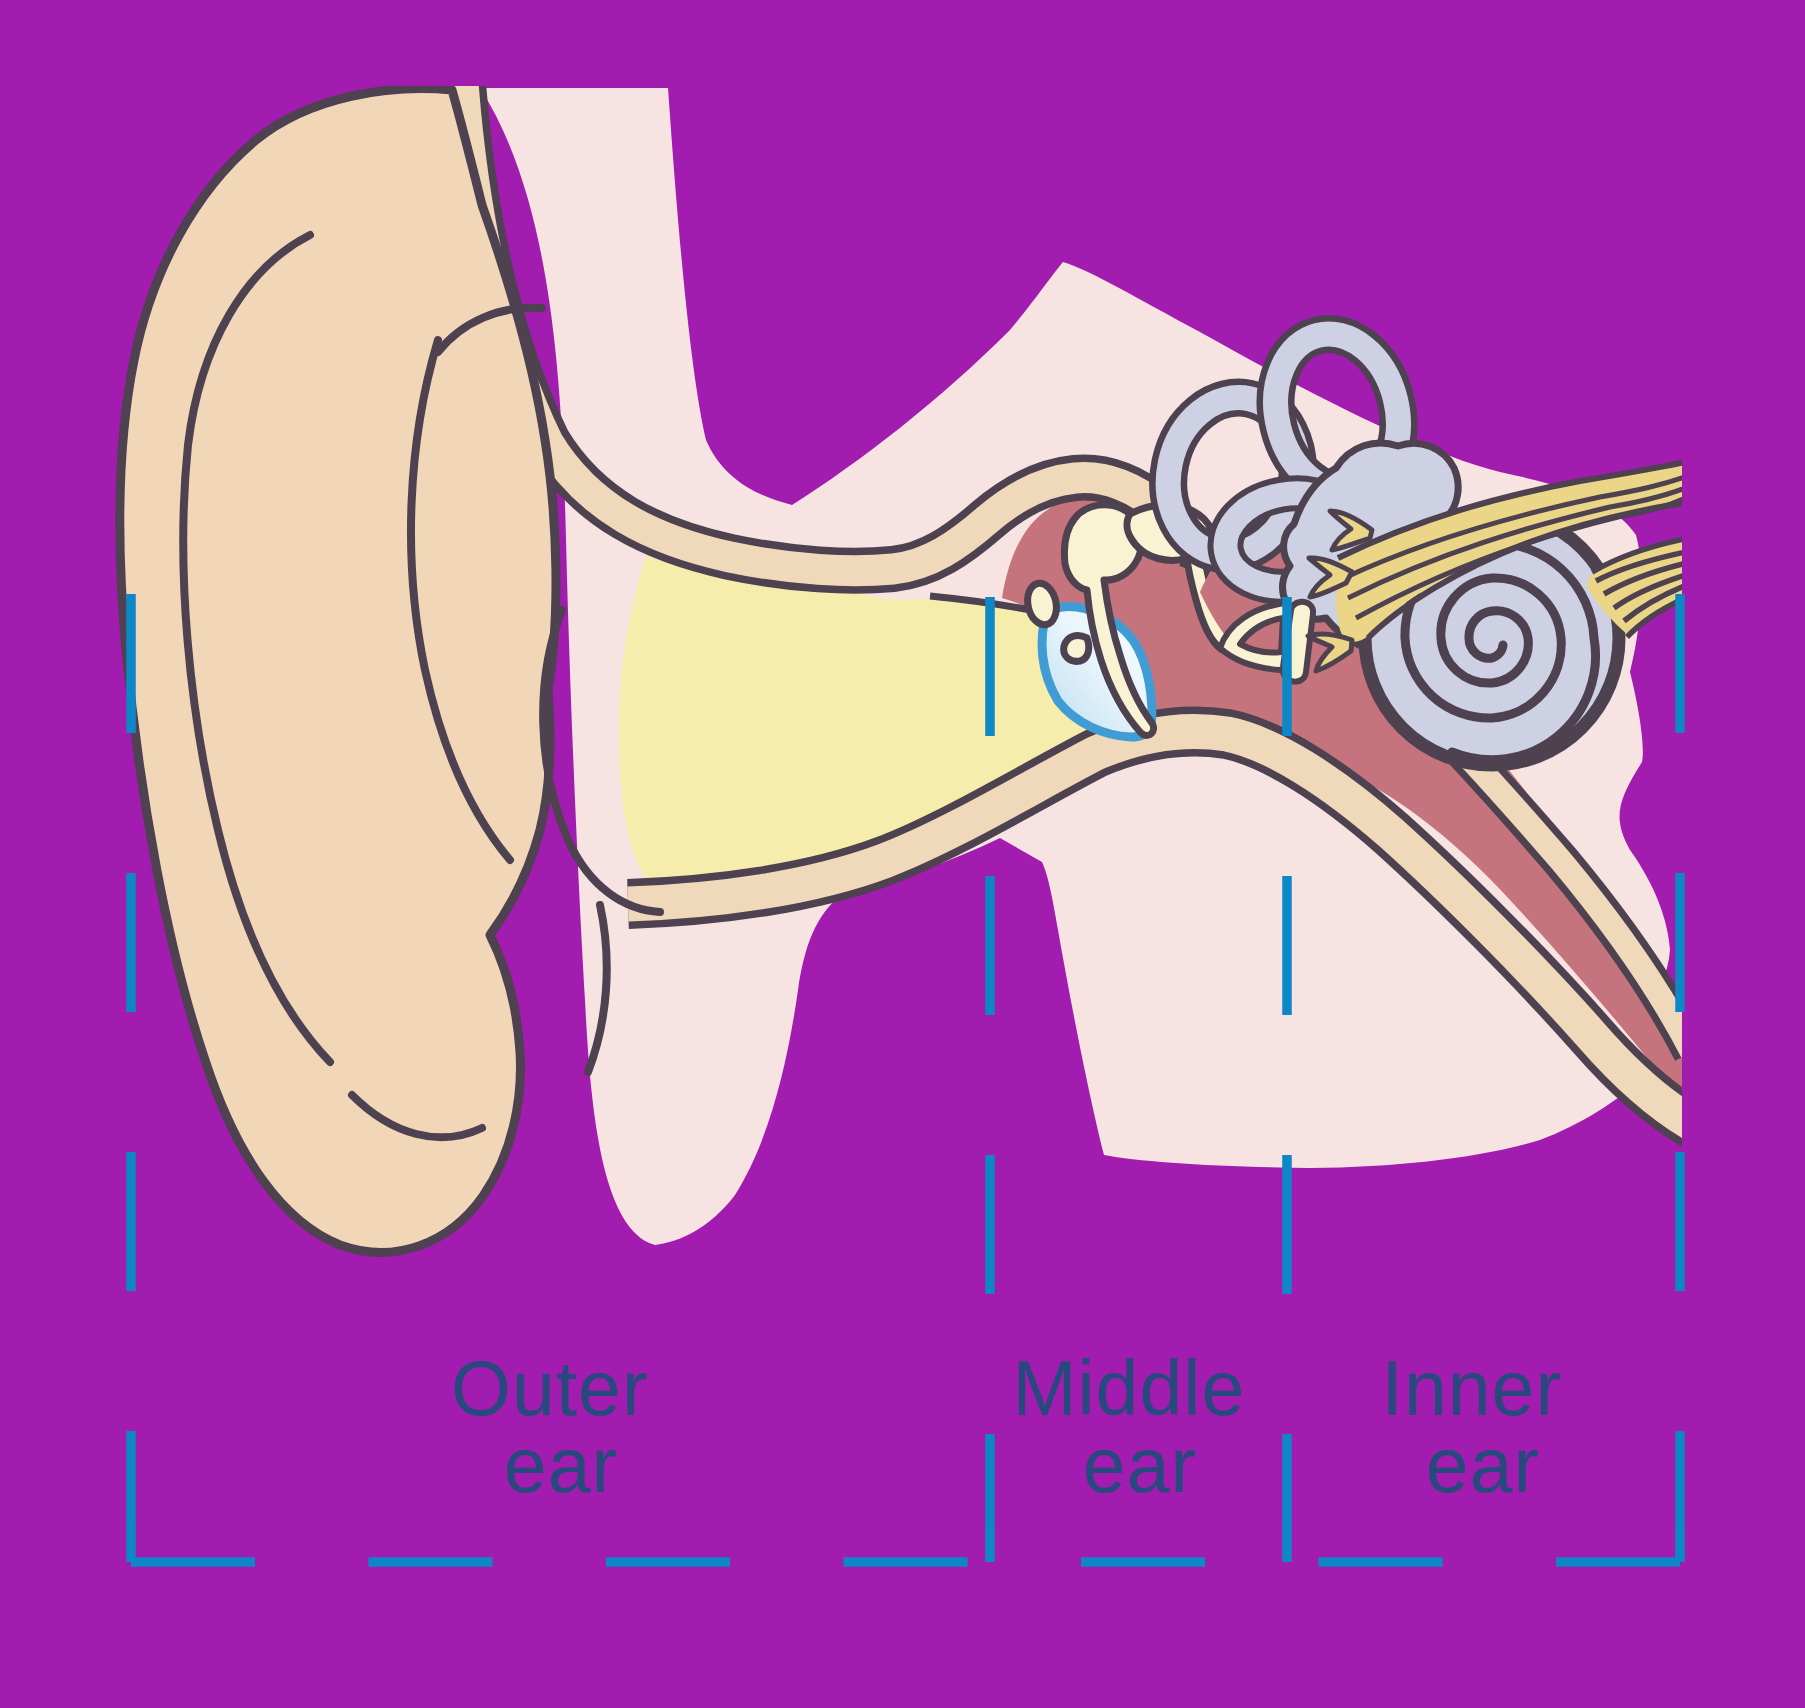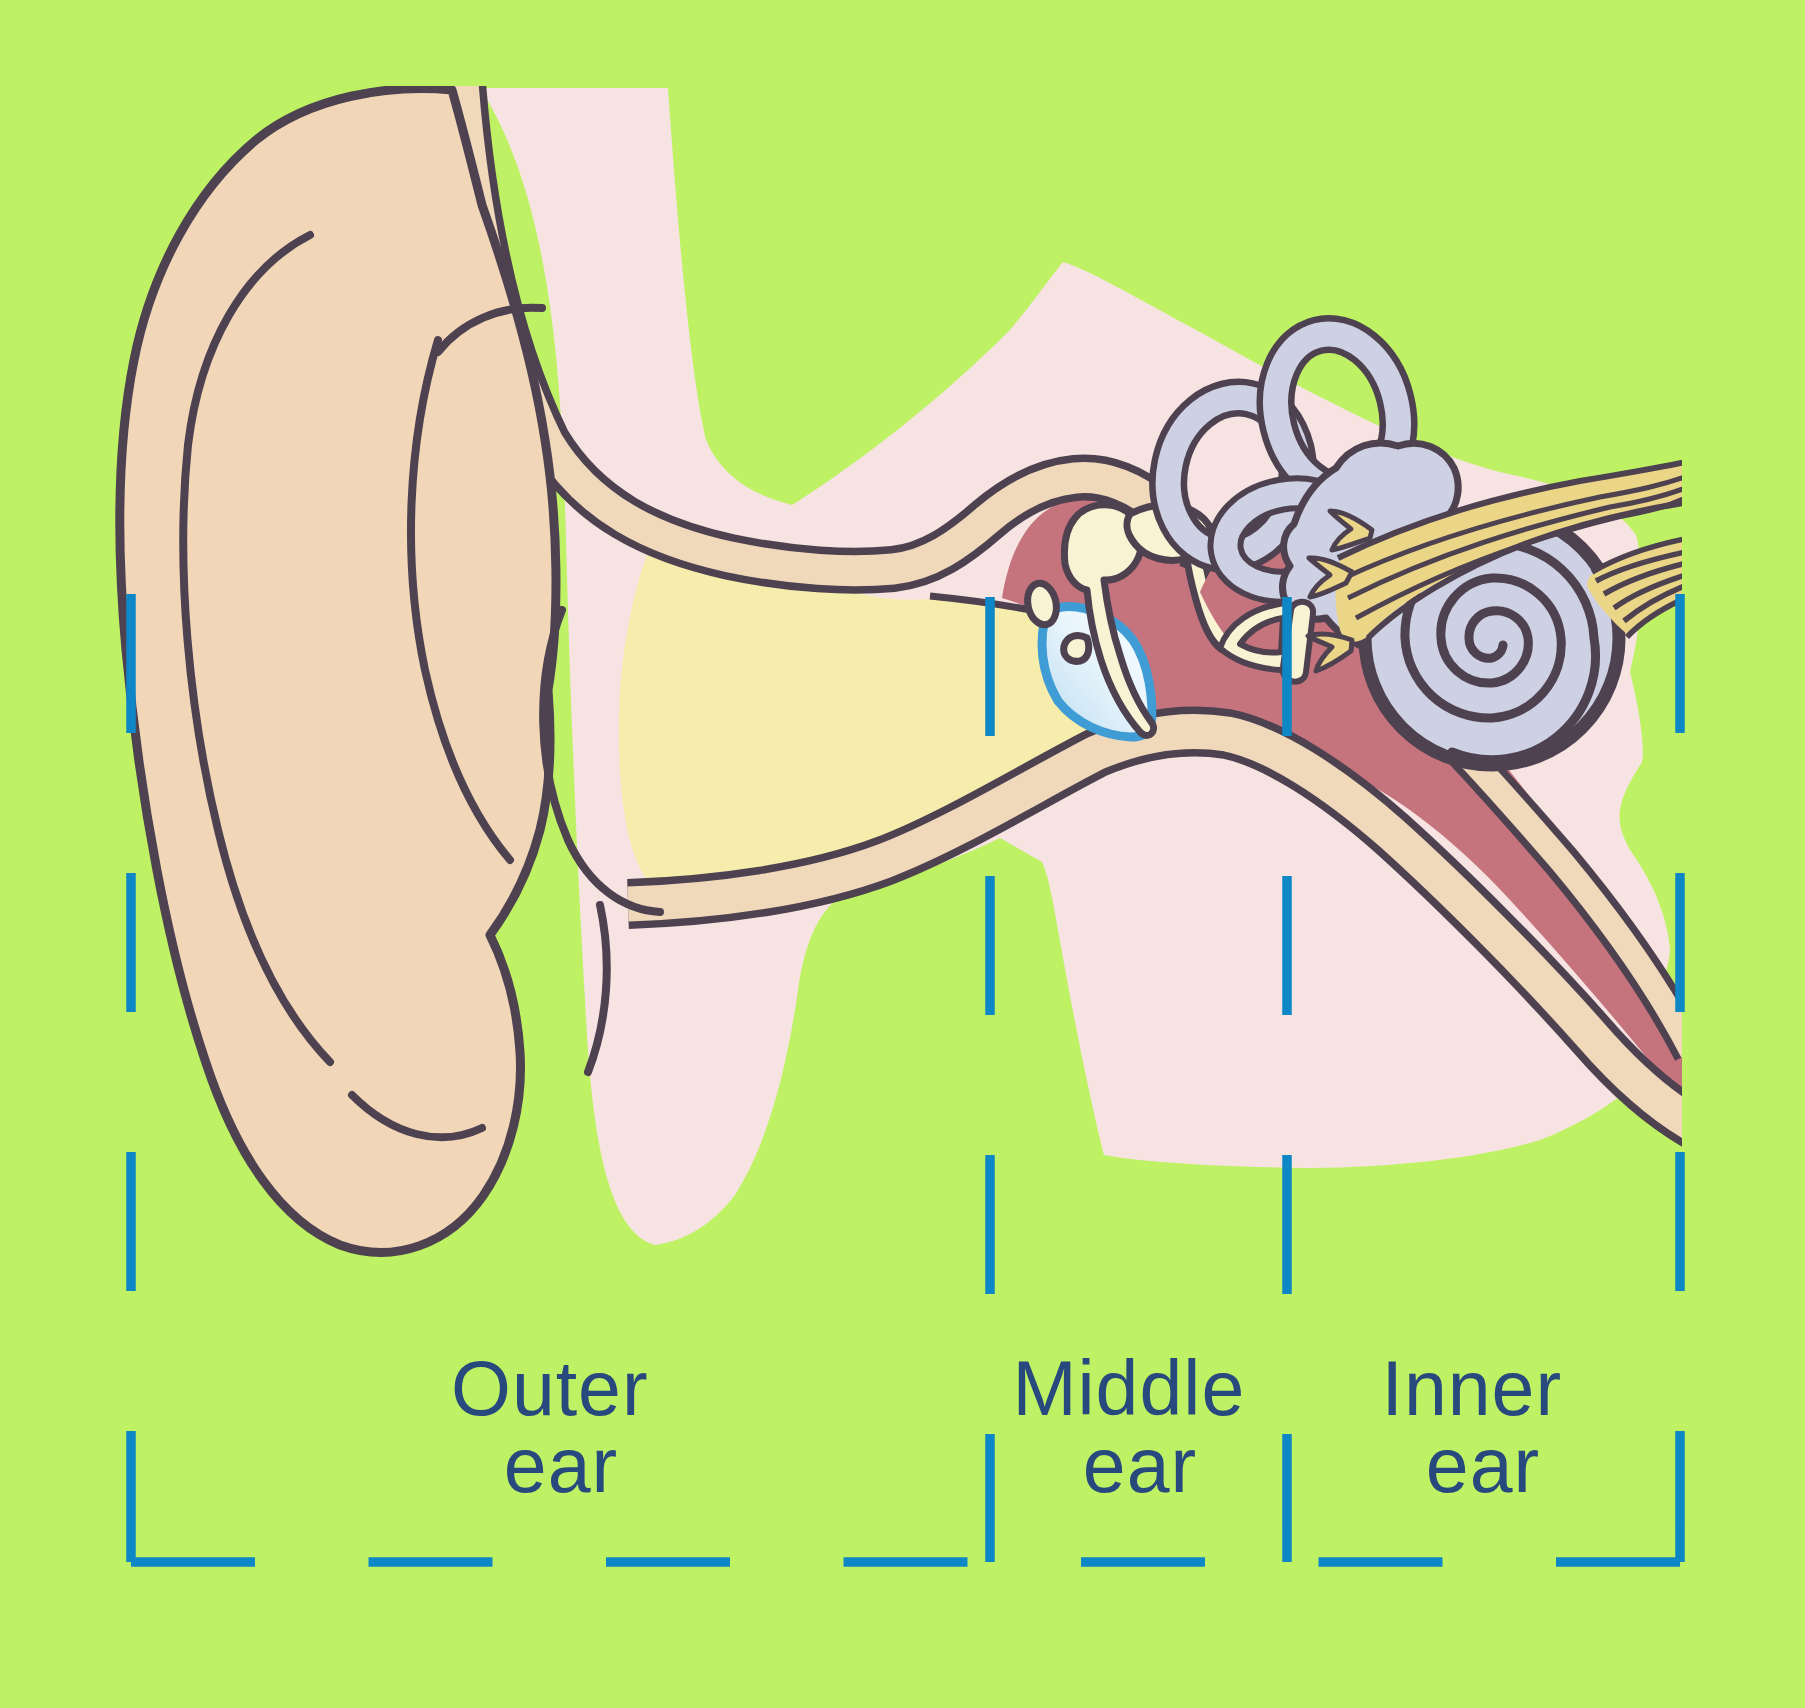--- a/index.html
+++ b/index.html
@@ -1,16 +1,16 @@
 <!DOCTYPE html>
 <html><head>
 <meta charset="utf-8">
 <style>
   html,body{margin:0;padding:0;background:#ffffff;}
-  .stage{position:relative;width:1805px;height:1708px;background:#bef264;overflow:hidden;
+  .stage{position:relative;width:1805px;height:1708px;background:#a21caf;overflow:hidden;
          font-family:"Liberation Sans", sans-serif;}
   svg{position:absolute;left:0;top:0;}
   .section-label{font-family:"Liberation Sans", sans-serif;font-size:77px;fill:#27497e;
                  text-anchor:middle;letter-spacing:1px;}
 </style>
 </head>
 <body>
 
 <div class="stage">
 <svg width="1805" height="1708" viewBox="0 0 1805 1708">

